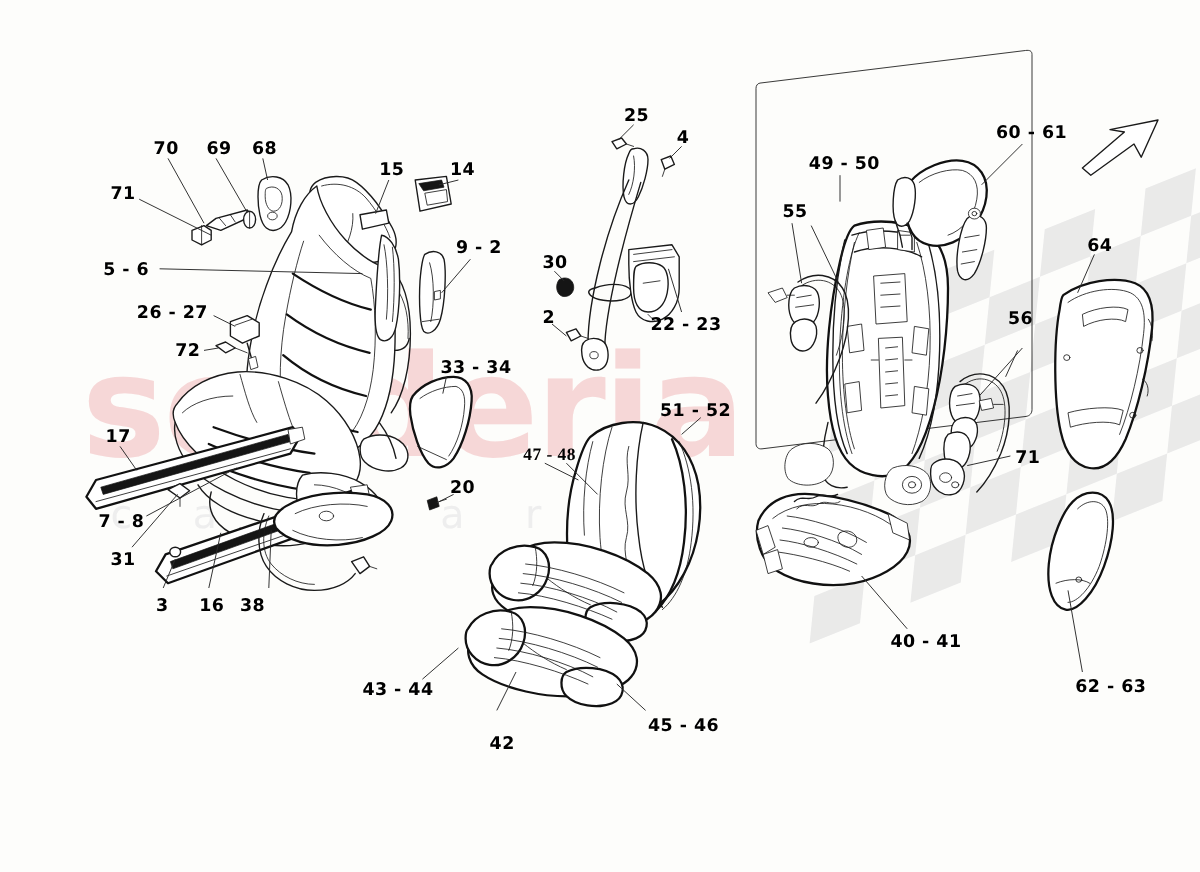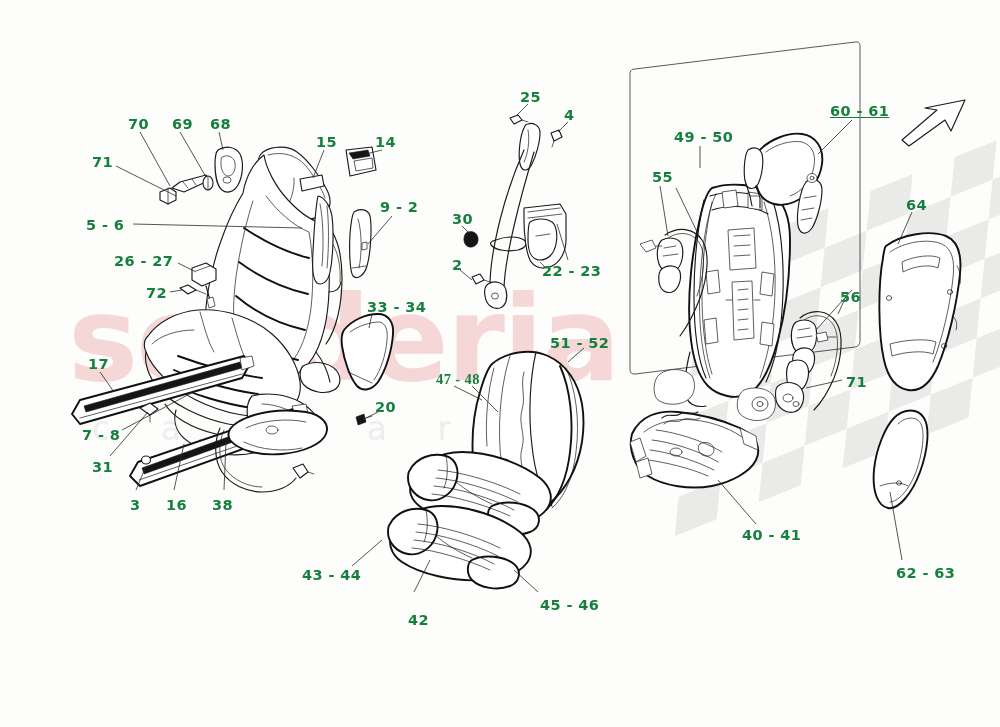--- a/index.html
+++ b/index.html
@@ -51,21 +51,21 @@
     letter-spacing: 20px;
     color: #eeeeee;
     line-height: 1;
     white-space: nowrap;
   }
   .label {
     position: absolute;
     font-family: "DejaVu Sans", sans-serif;
     font-size: 14.5px;
     font-weight: 700;
-    color: #15803d;
+    color: #000000;
     white-space: nowrap;
     line-height: 1;
     letter-spacing: 0.4px;
   }
 </style>
 </head>
 <body>
 
 <div id="canvas">
 
@@ -669,33 +669,33 @@
       <div class="label" style="left: 375px; top: 135px;">14</div>
       <div class="label" style="left: 380px; top: 200px;">9 - 2</div>
       <div class="label" style="left: 86px; top: 218px;">5 - 6</div>
       <div class="label" style="left: 114px; top: 254px;">26 - 27</div>
       <div class="label" style="left: 146px; top: 286px;">72</div>
       <div class="label" style="left: 88px; top: 357px;">17</div>
       <div class="label" style="left: 82px; top: 428px;">7 - 8</div>
       <div class="label" style="left: 92px; top: 460px;">31</div>
       <div class="label" style="left: 130px; top: 498px;">3</div>
       <div class="label" style="left: 166px; top: 498px;">16</div>
-      <div class="label" style="left: 212px; top: 498px;">38</div>
+      <div class="label" style="left: 200px; top: 498px;">38</div>
       <div class="label" style="left: 342px; top: 300px; margin-left: 25px;">33 - 34</div>
       <div class="label" style="left: 375px; top: 400px;">20</div>
       <div class="label" style="left: 520px; top: 90px;">25</div>
       <div class="label" style="left: 564px; top: 108px;">4</div>
       <div class="label" style="left: 452px; top: 212px;">30</div>
       <div class="label" style="left: 452px; top: 258px;">2</div>
       <div class="label" style="left: 542px; top: 264px;">22 - 23</div>
       <div class="label" style="left: 674px; top: 130px;">49 - 50</div>
       <div class="label" style="left: 652px; top: 170px;">55</div>
-      <div class="label" style="left: 840px; top: 290px;">56</div>
+      <div class="label" style="left: 840px; top: 259px;">56</div>
       <div class="label" style="left: 846px; top: 375px;">71</div>
-      <div class="label" style="left: 830px; top: 104px; text-decoration: underline;">60 - 61</div>
+      <div class="label" style="left: 830px; top: 104px;">60 - 61</div>
       <div class="label" style="left: 906px; top: 198px;">64</div>
       <div class="label" style="left: 550px; top: 336px;">51 - 52</div>
       <div class="label" style="left: 436px; top: 372px; font-family: Liberation Serif, serif;">47 - 48</div>
       <div class="label" style="left: 742px; top: 528px;">40 - 41</div>
       <div class="label" style="left: 302px; top: 568px;">43 - 44</div>
       <div class="label" style="left: 408px; top: 598px; margin-top: 15px;">42</div>
       <div class="label" style="left: 540px; top: 598px;">45 - 46</div>
       <div class="label" style="left: 896px; top: 566px;">62 - 63</div>
     </div>
 

